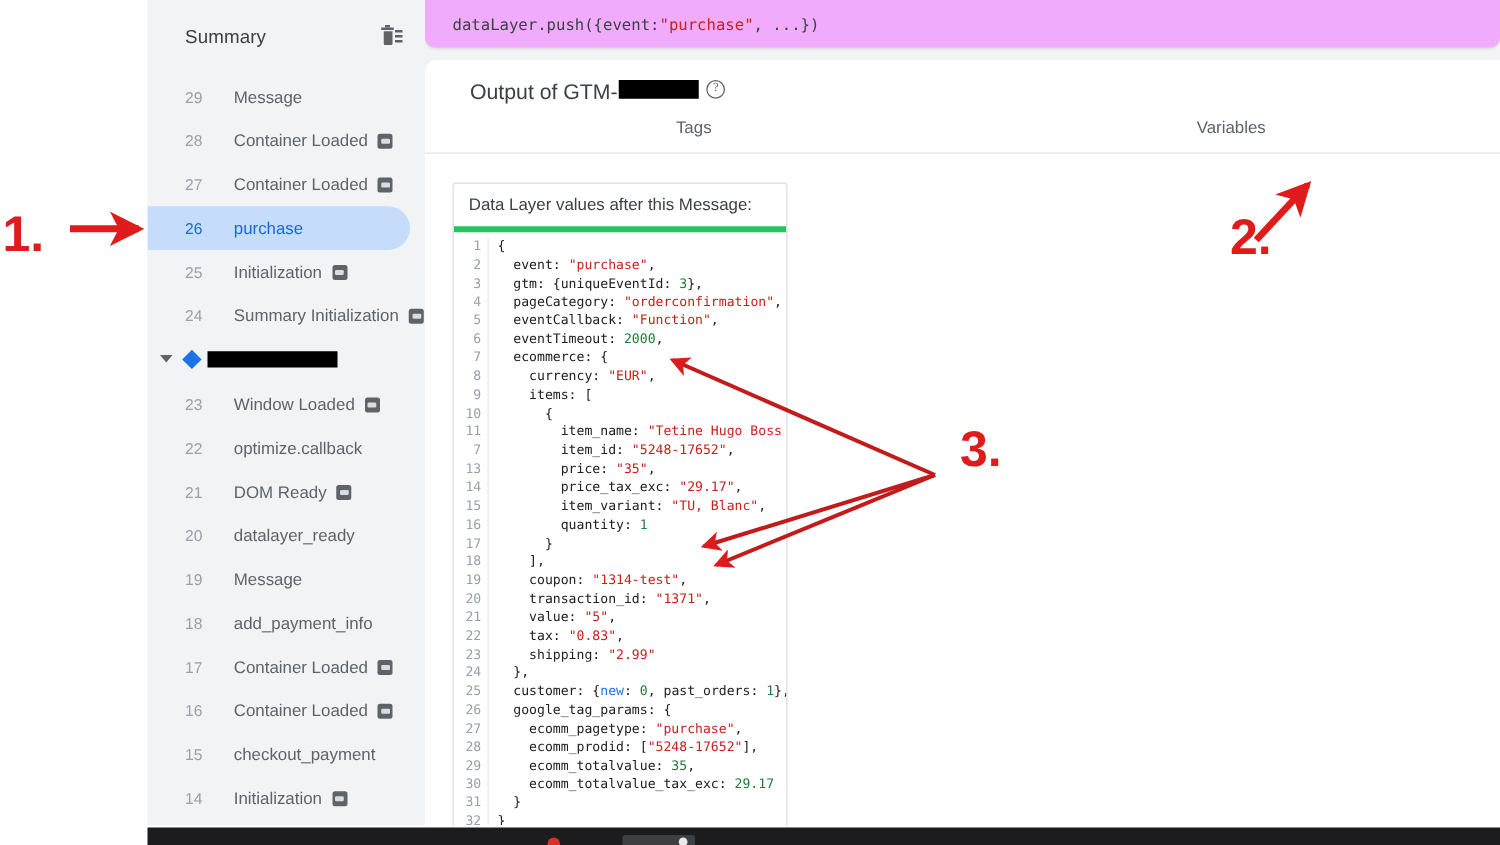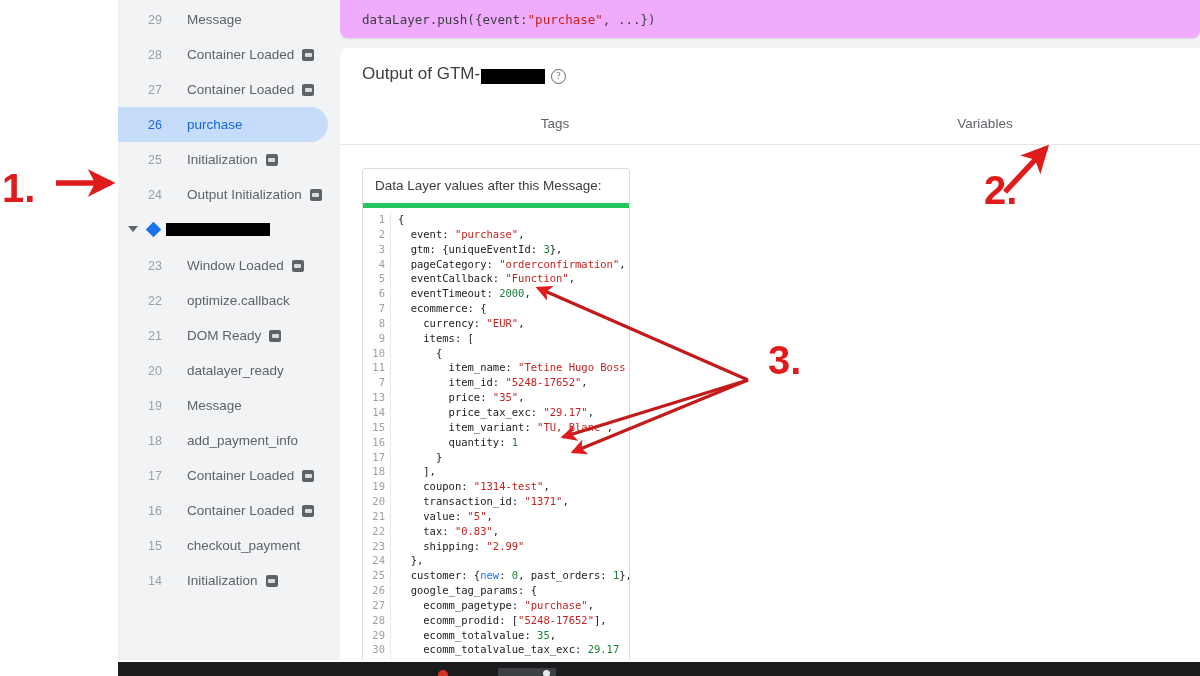--- a/index.html
+++ b/index.html
@@ -182,42 +182,42 @@
     margin-top: 10px;
     border-radius: 8px 0 0 0;
     box-shadow: 0 1px 2px rgba(60,64,67,.10);
     height: 612px;
     position: relative;
     overflow: hidden;
   }
   #output-title {
     font-size: 17px;
     color: #3c4043;
-    padding: 16px 0 0 22px;
-    display: flex;
-    align-items: flex-end;
+    padding: 16px 0 0 36px;
+    display: flex;
+    align-items: flex-start;
     white-space: nowrap;
   }
   .help-icon {
     width: 13px; height: 13px;
     border: 1.3px solid #5f6368;
     border-radius: 50%;
     margin-left: 6px;
     font-size: 10px;
     line-height: 12px;
     text-align: center;
     color: #5f6368;
     font-family: "Liberation Serif", serif;
     flex: 0 0 auto;
     cursor: pointer;
   }
 
   #tabs {
     display: flex;
-    margin-top: 26px;
+    margin-top: 4px;
     border-bottom: 1px solid #e4e6e8;
     height: 34px;
   }
   .tab {
     flex: 1 1 0;
     text-align: center;
     font-size: 13.5px;
     color: #5f6368;
     line-height: 28px;
     cursor: pointer;
@@ -327,20 +327,30 @@
     background: #e8eaed;
   }
 </style>
 </head>
 <body>
 
 <div id="left-gutter"></div>
 
 <div id="sidebar">
 
+  <div id="sidebar-header">
+    <div id="sidebar-title">Summary</div>
+    <div class="trash-icon">
+      <span class="lid"></span>
+      <span class="can"></span>
+      <span class="ln l1"></span>
+      <span class="ln l2"></span>
+      <span class="ln l3"></span>
+    </div>
+  </div>
 
   <div class="msg-list" id="msg-list-top">
       <div class="msg-row">
         <span class="num">29</span>
         <span class="lbl">Message</span>
       </div>
       <div class="msg-row">
         <span class="num">28</span>
         <span class="lbl">Container Loaded</span>
         <span class="badge-icon"></span>
@@ -354,21 +364,21 @@
         <span class="num">26</span>
         <span class="lbl">purchase</span>
       </div>
       <div class="msg-row">
         <span class="num">25</span>
         <span class="lbl">Initialization</span>
         <span class="badge-icon"></span>
       </div>
       <div class="msg-row">
         <span class="num">24</span>
-        <span class="lbl">Output Initialization</span>
+        <span class="lbl">Summary Initialization</span>
         <span class="badge-icon"></span>
       </div>
     </div>
 
   <div class="group-row">
     <span class="caret"></span>
     <span class="diamond"></span>
     <span class="redacted" style="width:104px;"></span>
   </div>
 

